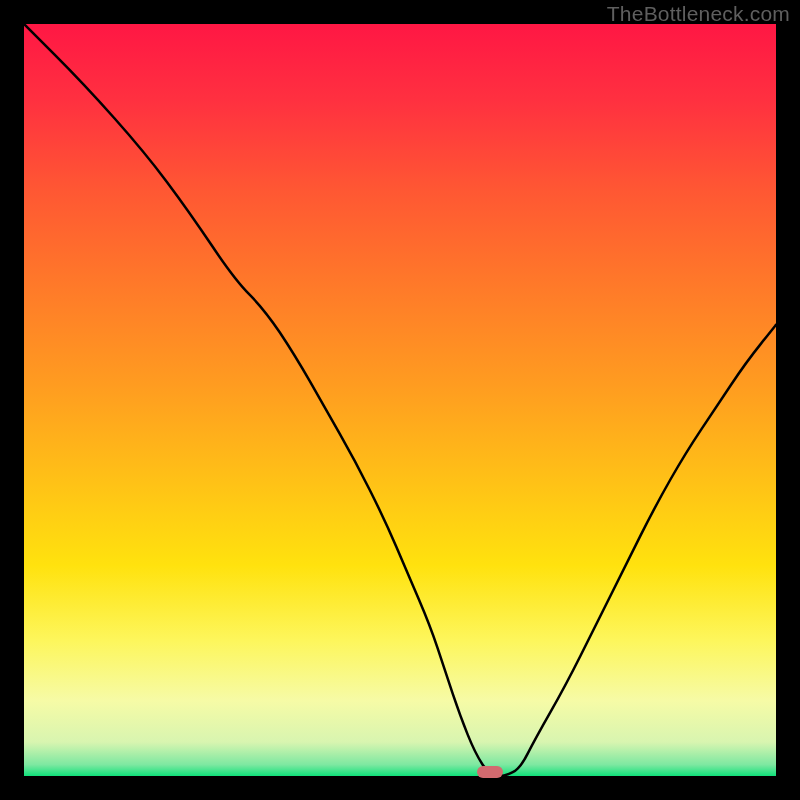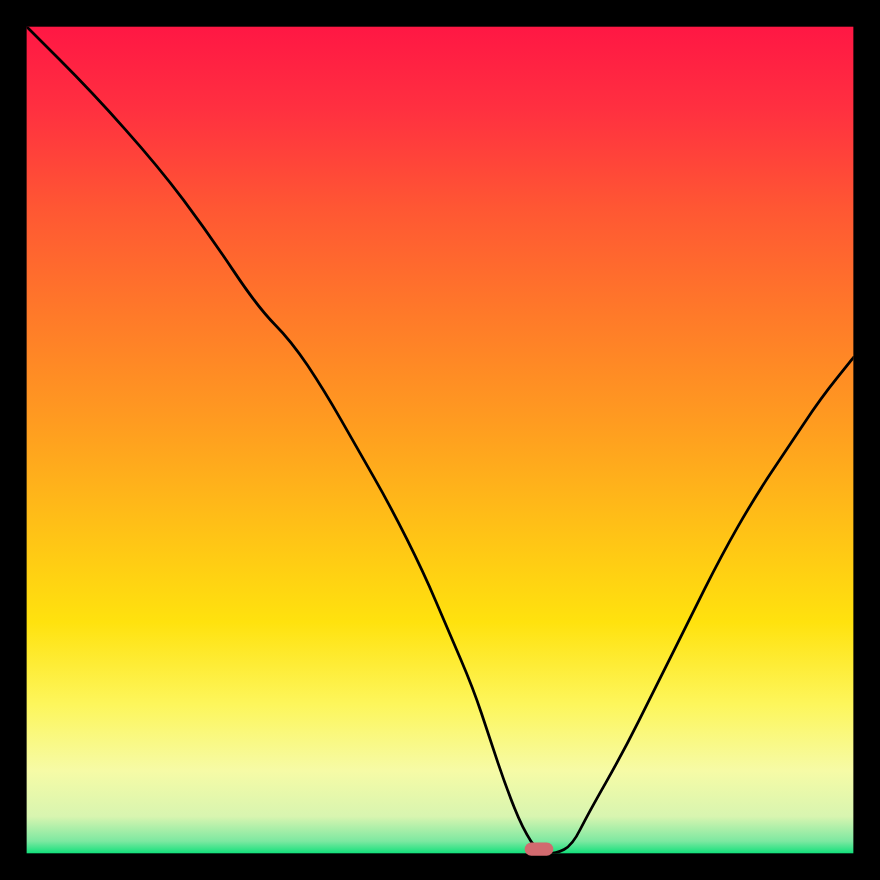--- a/index.html
+++ b/index.html
@@ -51,20 +51,21 @@
     position: absolute;
     background: #d26a6f;
     border-radius: 999px;
   }
 </style>
 </head>
 <body>
 
 <div class="outer">
 
+  <div class="watermark">TheBottleneck.com</div>
 
   <div class="plot" id="plot">
     <svg class="gradient" viewBox="0 0 752 752" preserveAspectRatio="none">
       <defs>
         <linearGradient id="bg-grad" x1="0" y1="0" x2="0" y2="1">
             <stop offset="0%" stop-color="#ff1744"></stop>
             <stop offset="10%" stop-color="#ff3040"></stop>
             <stop offset="22%" stop-color="#ff5733"></stop>
             <stop offset="35%" stop-color="#ff7a29"></stop>
             <stop offset="48%" stop-color="#ff9c20"></stop>

